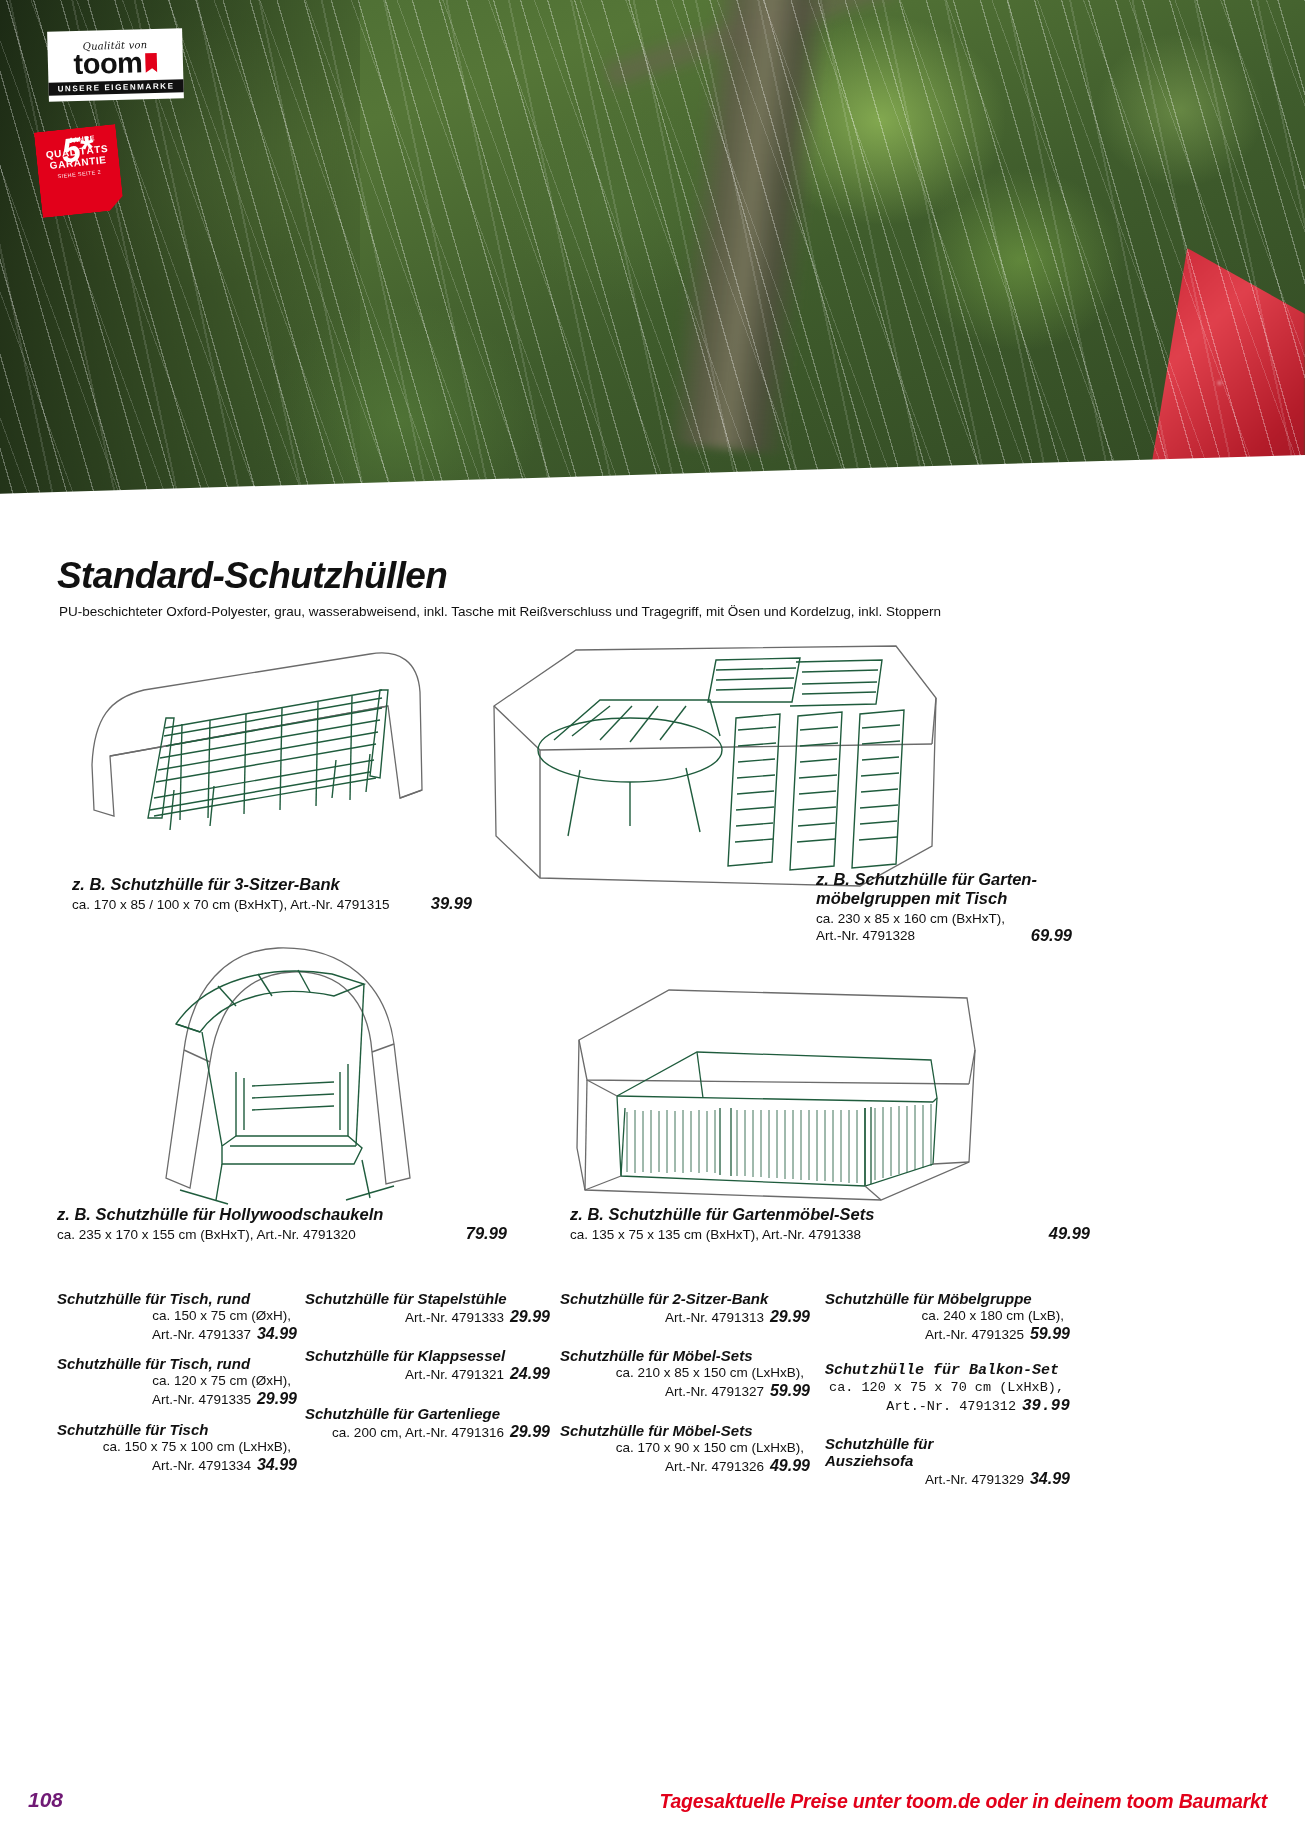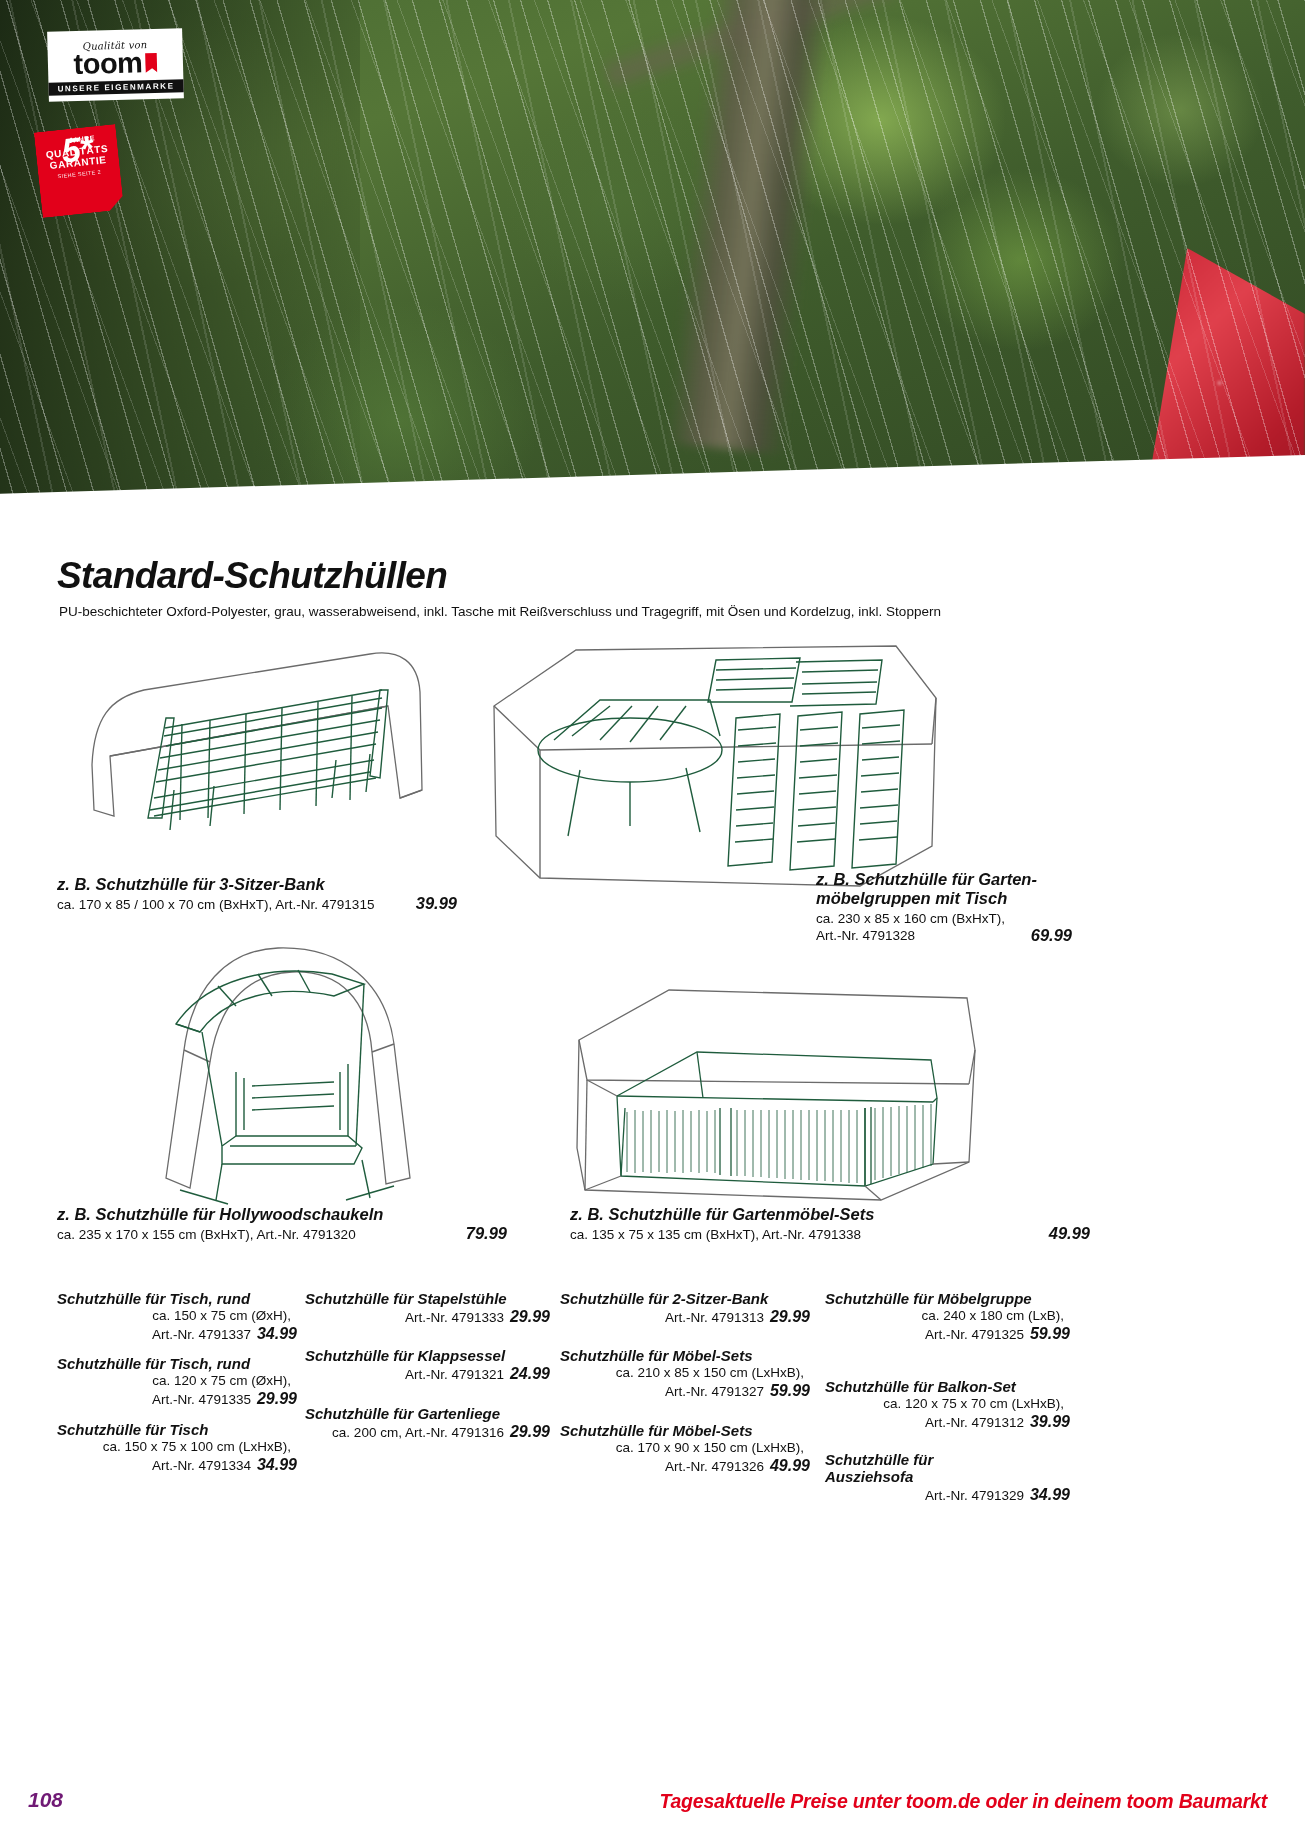--- a/index.html
+++ b/index.html
@@ -407,21 +407,21 @@
         <path d="M380 184 L417 181"></path>
           <path d="M379 200 L417 197"></path>
       </g>
       <path d="M316 22 L402 20 L396 64 L310 66"></path>
       <path d="M322 32 L398 30"></path>
         <path d="M322 44 L397 42"></path>
       <path d="M322 54 L396 52"></path>
     </svg>
   </div>
 
-  <div class="cap" style="left:57px; top:330px; width:400px;">
+  <div class="cap" style="left:72px; top:330px; width:400px;">
     <div class="cap-title">z. B. Schutzhülle für 3-Sitzer-Bank</div>
     <div class="cap-row">
       <div class="cap-desc" style="flex:1;">ca. 170 x 85 / 100 x 70 cm (BxHxT), Art.-Nr. 4791315</div>
       <div class="price" style="margin-left:14px;">39.99</div>
     </div>
   </div>
 
   <div class="cap" style="left:816px; top:325px; width:256px;">
     <div class="cap-title" style="white-space:pre-line;">z. B. Schutzhülle für Garten-
 möbelgruppen mit Tisch</div>
@@ -609,21 +609,21 @@
         <h3>Schutzhülle für Möbelgruppe</h3>
         <div class="line">
           <span class="txt">ca. 240 x 180 cm (LxB),</span>
           <span class="pr"></span>
         </div>
         <div class="line">
           <span class="txt">Art.-Nr. 4791325</span>
           <span class="pr">59.99</span>
         </div>
       </div>
-      <div class="entry" style="margin-top:34px;">
+      <div class="entry" style="margin-top:18px;font-family:Liberation Mono, monospace;">
         <h3>Schutzhülle für Balkon-Set</h3>
         <div class="line">
           <span class="txt">ca. 120 x 75 x 70 cm (LxHxB),</span>
           <span class="pr"></span>
         </div>
         <div class="line">
           <span class="txt">Art.-Nr. 4791312</span>
           <span class="pr">39.99</span>
         </div>
       </div>

